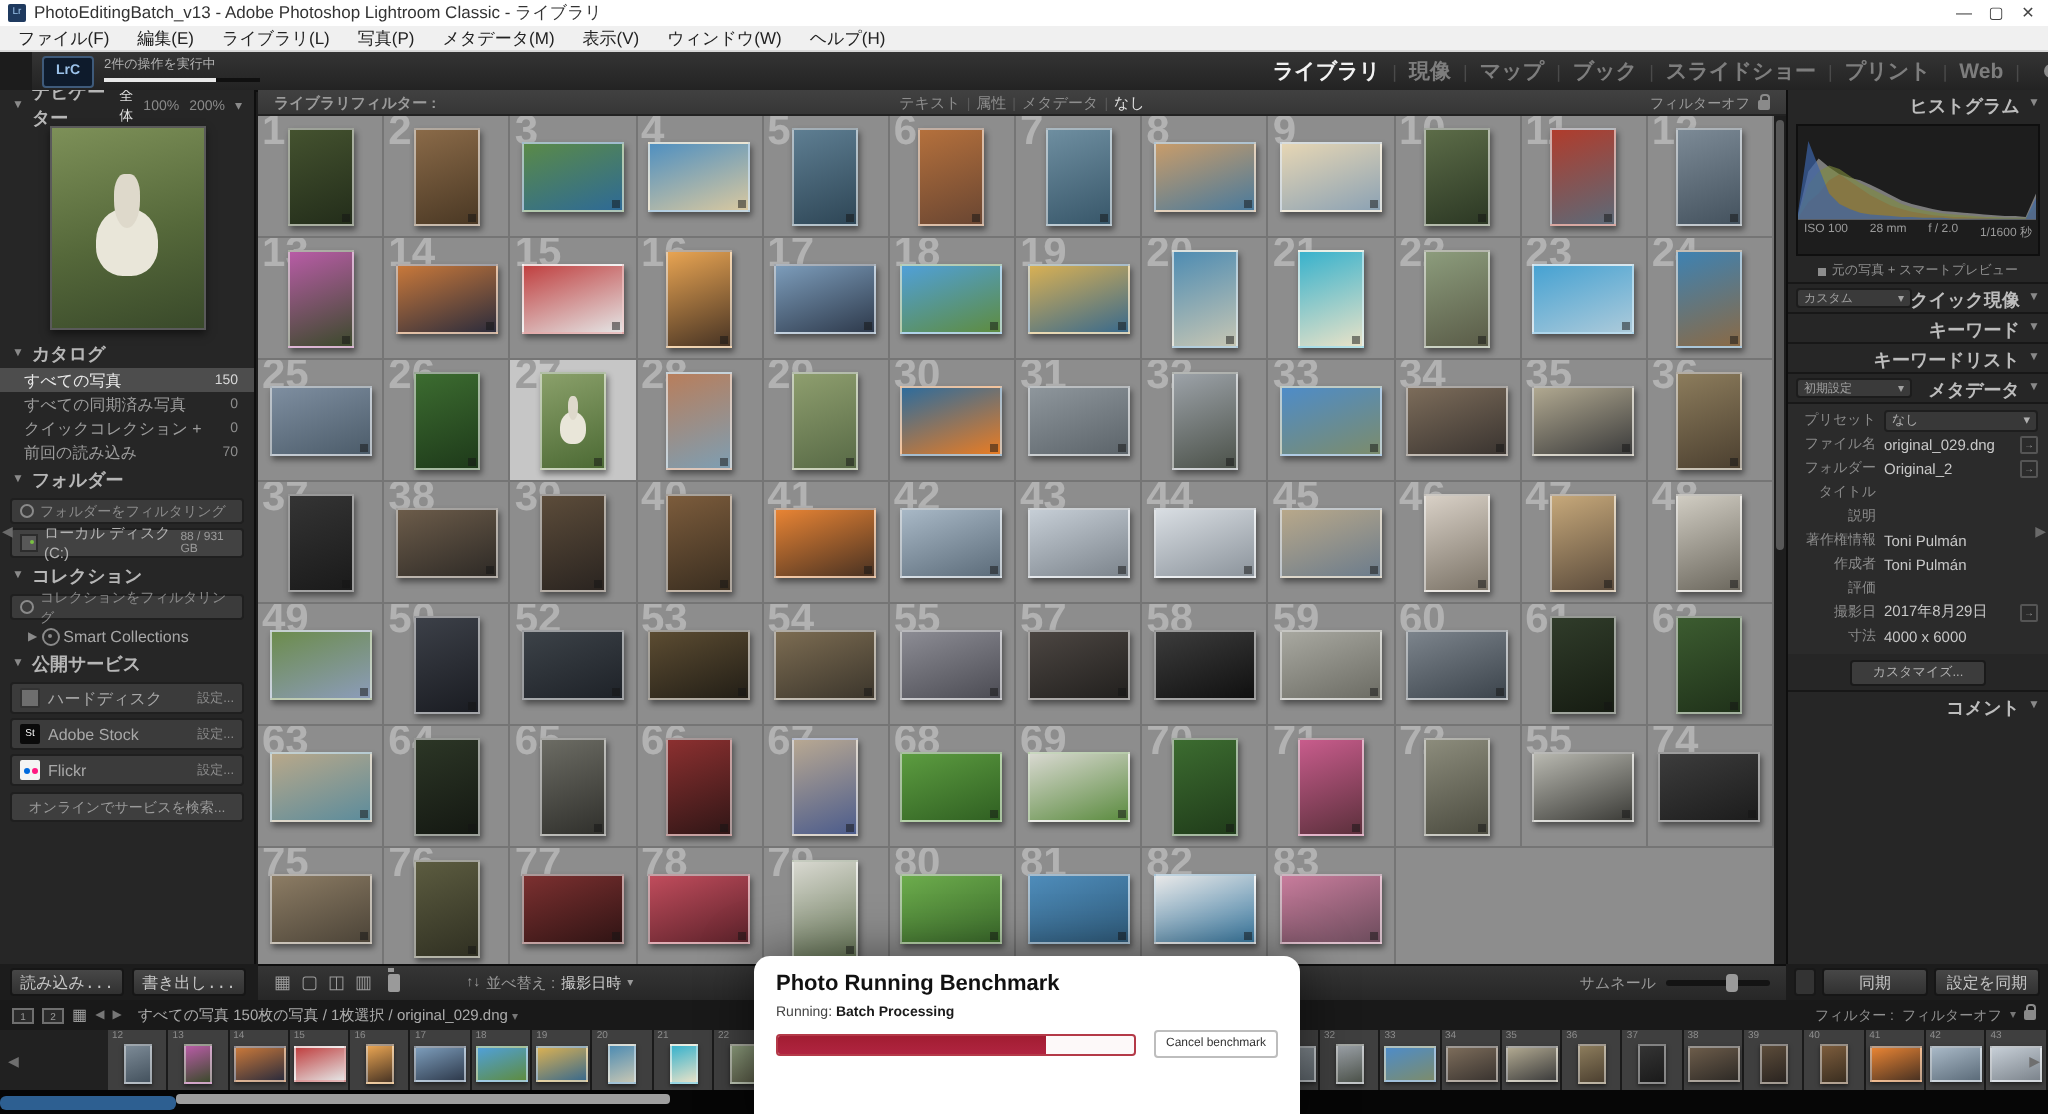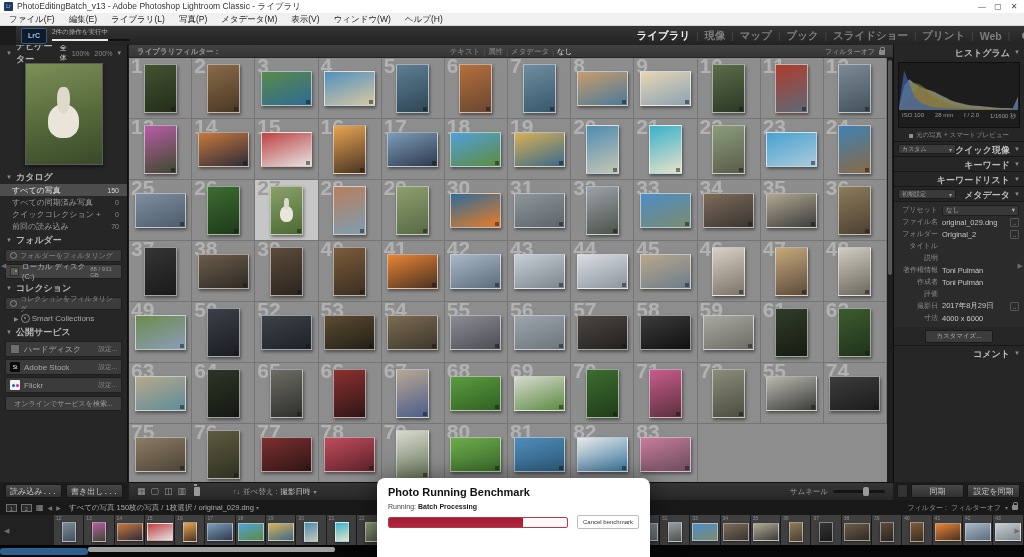--- a/index.html
+++ b/index.html
@@ -529,34 +529,34 @@
       </div>
       <div class="cell">
         <span class="cellnum">54</span>
         <div class="thumb l" style="background: linear-gradient(160deg, rgb(124, 108, 82) 0%, rgb(60, 54, 44) 100%);"></div>
       </div>
       <div class="cell">
         <span class="cellnum">55</span>
         <div class="thumb l" style="background: linear-gradient(160deg, rgb(140, 140, 148) 0%, rgb(76, 76, 84) 100%);"></div>
       </div>
       <div class="cell">
-        <span class="cellnum">56</span>
-        <div class="thumb l" style="background: linear-gradient(160deg, rgb(156, 164, 172) 0%, rgb(108, 116, 124) 100%);"></div>
-      </div>
-      <div class="cell">
         <span class="cellnum">57</span>
         <div class="thumb l" style="background: linear-gradient(160deg, rgb(76, 70, 66) 0%, rgb(34, 32, 30) 100%);"></div>
       </div>
       <div class="cell">
         <span class="cellnum">58</span>
         <div class="thumb l" style="background: linear-gradient(160deg, rgb(60, 60, 60) 0%, rgb(16, 16, 16) 100%);"></div>
       </div>
       <div class="cell">
         <span class="cellnum">59</span>
         <div class="thumb l" style="background: linear-gradient(160deg, rgb(168, 168, 160) 0%, rgb(108, 108, 100) 100%);"></div>
+      </div>
+      <div class="cell">
+        <span class="cellnum">60</span>
+        <div class="thumb l" style="background: linear-gradient(160deg, rgb(124, 132, 140) 0%, rgb(60, 68, 76) 100%);"></div>
       </div>
       <div class="cell">
         <span class="cellnum">61</span>
         <div class="thumb p" style="background: linear-gradient(160deg, rgb(48, 60, 42) 0%, rgb(22, 28, 18) 100%);"></div>
       </div>
       <div class="cell">
         <span class="cellnum">62</span>
         <div class="thumb p" style="background: linear-gradient(160deg, rgb(60, 92, 48) 0%, rgb(32, 50, 26) 100%);"></div>
       </div>
       <div class="cell">

